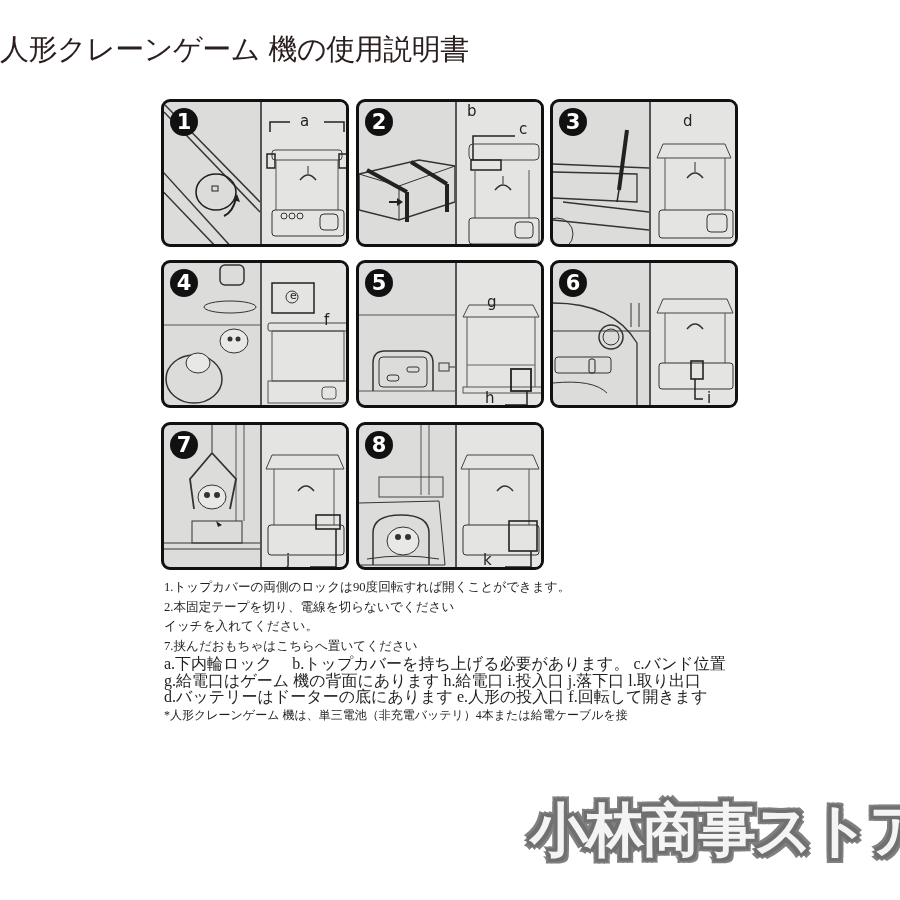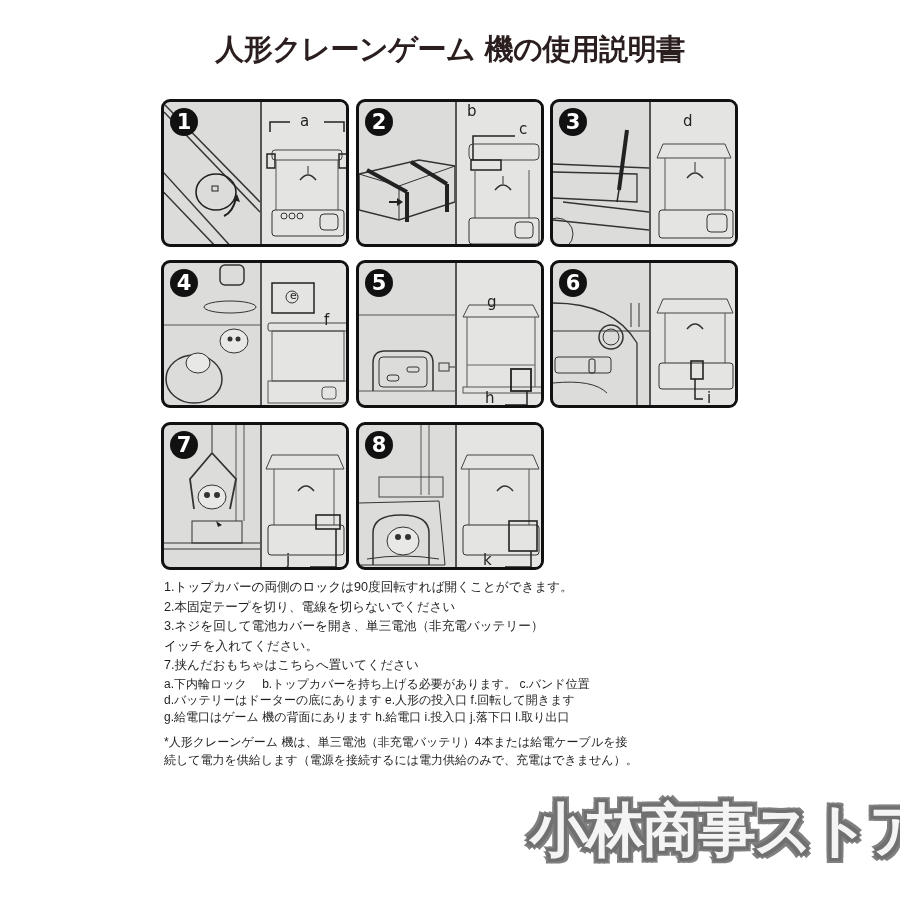--- a/index.html
+++ b/index.html
@@ -1,35 +1,35 @@
 <!DOCTYPE html>
 <html><head>
 <meta charset="utf-8">
 <style>
   html, body { margin:0; padding:0; }
   body { width:900px; height:900px; background:#ffffff; position:relative; overflow:hidden;
          font-family:"DejaVu Sans", sans-serif; color:#1a1a1a; }
-  .title { position:absolute; left:0; top:30px; width:900px; text-align:center;
-           font-family:"DejaVu Sans", sans-serif; font-weight:bold; font-size:29px; color:#2a1e1e; letter-spacing:-0.5px; }
+  .title { position:absolute; left:0; top:30px; width:900px; text-align:left;
+           font-family:"DejaVu Sans", sans-serif; font-weight:normal; font-size:29px; color:#2a1e1e; letter-spacing:-0.5px; }
   .panel { position:absolute; width:188px; height:148px; border:3px solid #111; border-radius:9px;
            background:#dcdcda; overflow:hidden; box-sizing:border-box; }
   .panel .divider { position:absolute; top:0; bottom:0; left:96px; width:1.5px; background:#555; }
   .panel .left { position:absolute; left:0; top:0; width:96px; height:100%; }
   .panel .right { position:absolute; left:98px; top:0; right:0; height:100%; background:#e4e4e2; }
   .num { position:absolute; left:6px; top:6px; width:28px; height:28px; border-radius:50%; background:#111;
          color:#fff; font-weight:bold; font-size:21px; line-height:28px; text-align:center;
          font-family:"DejaVu Sans", sans-serif; }
   .lbl { position:absolute; font-size:15px; color:#222; font-family:"DejaVu Sans", sans-serif; }
   svg { position:absolute; left:0; top:0; }
   .text-block { position:absolute; left:164px; top:578px; width:560px; font-size:12.6px; line-height:19.6px; color:#1f1f1f;
-                font-family:Liberation Sans, sans-serif; }
+                font-family:Liberation Serif, serif; }
   .text-block .line { white-space:nowrap; }
   .text-block .indent { padding-left:16px; }
-  .text-block .legend { font-size:12px; line-height:16.5px; }
-  .text-block .note { font-size:12px; line-height:18px; margin-top:8px; }
+  .text-block .legend { font-size:16px; line-height:16.5px; }
+  .text-block .note { font-size:12px; line-height:18px; margin-top:0; }
   .watermark { position:absolute; left:530px; top:792px; font-size:58px; font-weight:bold; color:#f4f4f4;
                font-family:"DejaVu Sans", sans-serif; letter-spacing:-2px; white-space:nowrap;
                -webkit-text-stroke:0; text-shadow:
                0 0 0 #666, 3px 0 0 #666, -3px 0 0 #666, 0 3px 0 #666, 0 -3px 0 #666,
                3px 3px 0 #666, -3px -3px 0 #666, 3px -3px 0 #666, -3px 3px 0 #666,
                5px 0 0 #777, -5px 0 0 #777, 0 5px 0 #777, 0 -5px 0 #777,
                5px 5px 0 #777, -5px -5px 0 #777, 5px -5px 0 #777, -5px 5px 0 #777; opacity:0.93; }
 </style>
 </head>
 <body>
@@ -282,25 +282,23 @@
       <rect x="52" y="96" width="28" height="30" fill="none" stroke="#222" stroke-width="1.6"></rect>
       <polyline points="74,126 74,142 48,142" fill="none" stroke="#222" stroke-width="1.5"></polyline>
     </svg>
     <div class="lbl" style="left:26px; top:126px;">k</div>
   </div>
 </div>
 
 <div class="text-block">
   <div class="line">1.トップカバーの両側のロックは90度回転すれば開くことができます。</div>
   <div class="line">2.本固定テープを切り、電線を切らないでください</div>
-  <div class="line">3.ネジを回して電池カバーを開き、単三電池（非充電バッテリー）</div>
   <div class="line">イッチを入れてください。</div>
   <div class="line">7.挟んだおもちゃはこちらへ置いてください</div>
   <div class="line legend">a.下内輪ロック　 b.トップカバーを持ち上げる必要があります。 c.バンド位置</div>
+  <div class="line legend">g.給電口はゲーム 機の背面にあります  h.給電口  i.投入口  j.落下口 l.取り出口</div>
   <div class="line legend">d.バッテリーはドーターの底にあります  e.人形の投入口  f.回転して開きます</div>
-  <div class="line legend">g.給電口はゲーム 機の背面にあります  h.給電口  i.投入口  j.落下口 l.取り出口</div>
   <div class="note">
     <div class="line">*人形クレーンゲーム 機は、単三電池（非充電バッテリ）4本または給電ケーブルを接</div>
-    <div class="line">続して電力を供給します（電源を接続するには電力供給のみで、充電はできません）。</div>
   </div>
 </div>
 
 <div class="watermark">小林商事ストア</div>
 
 </body></html>

